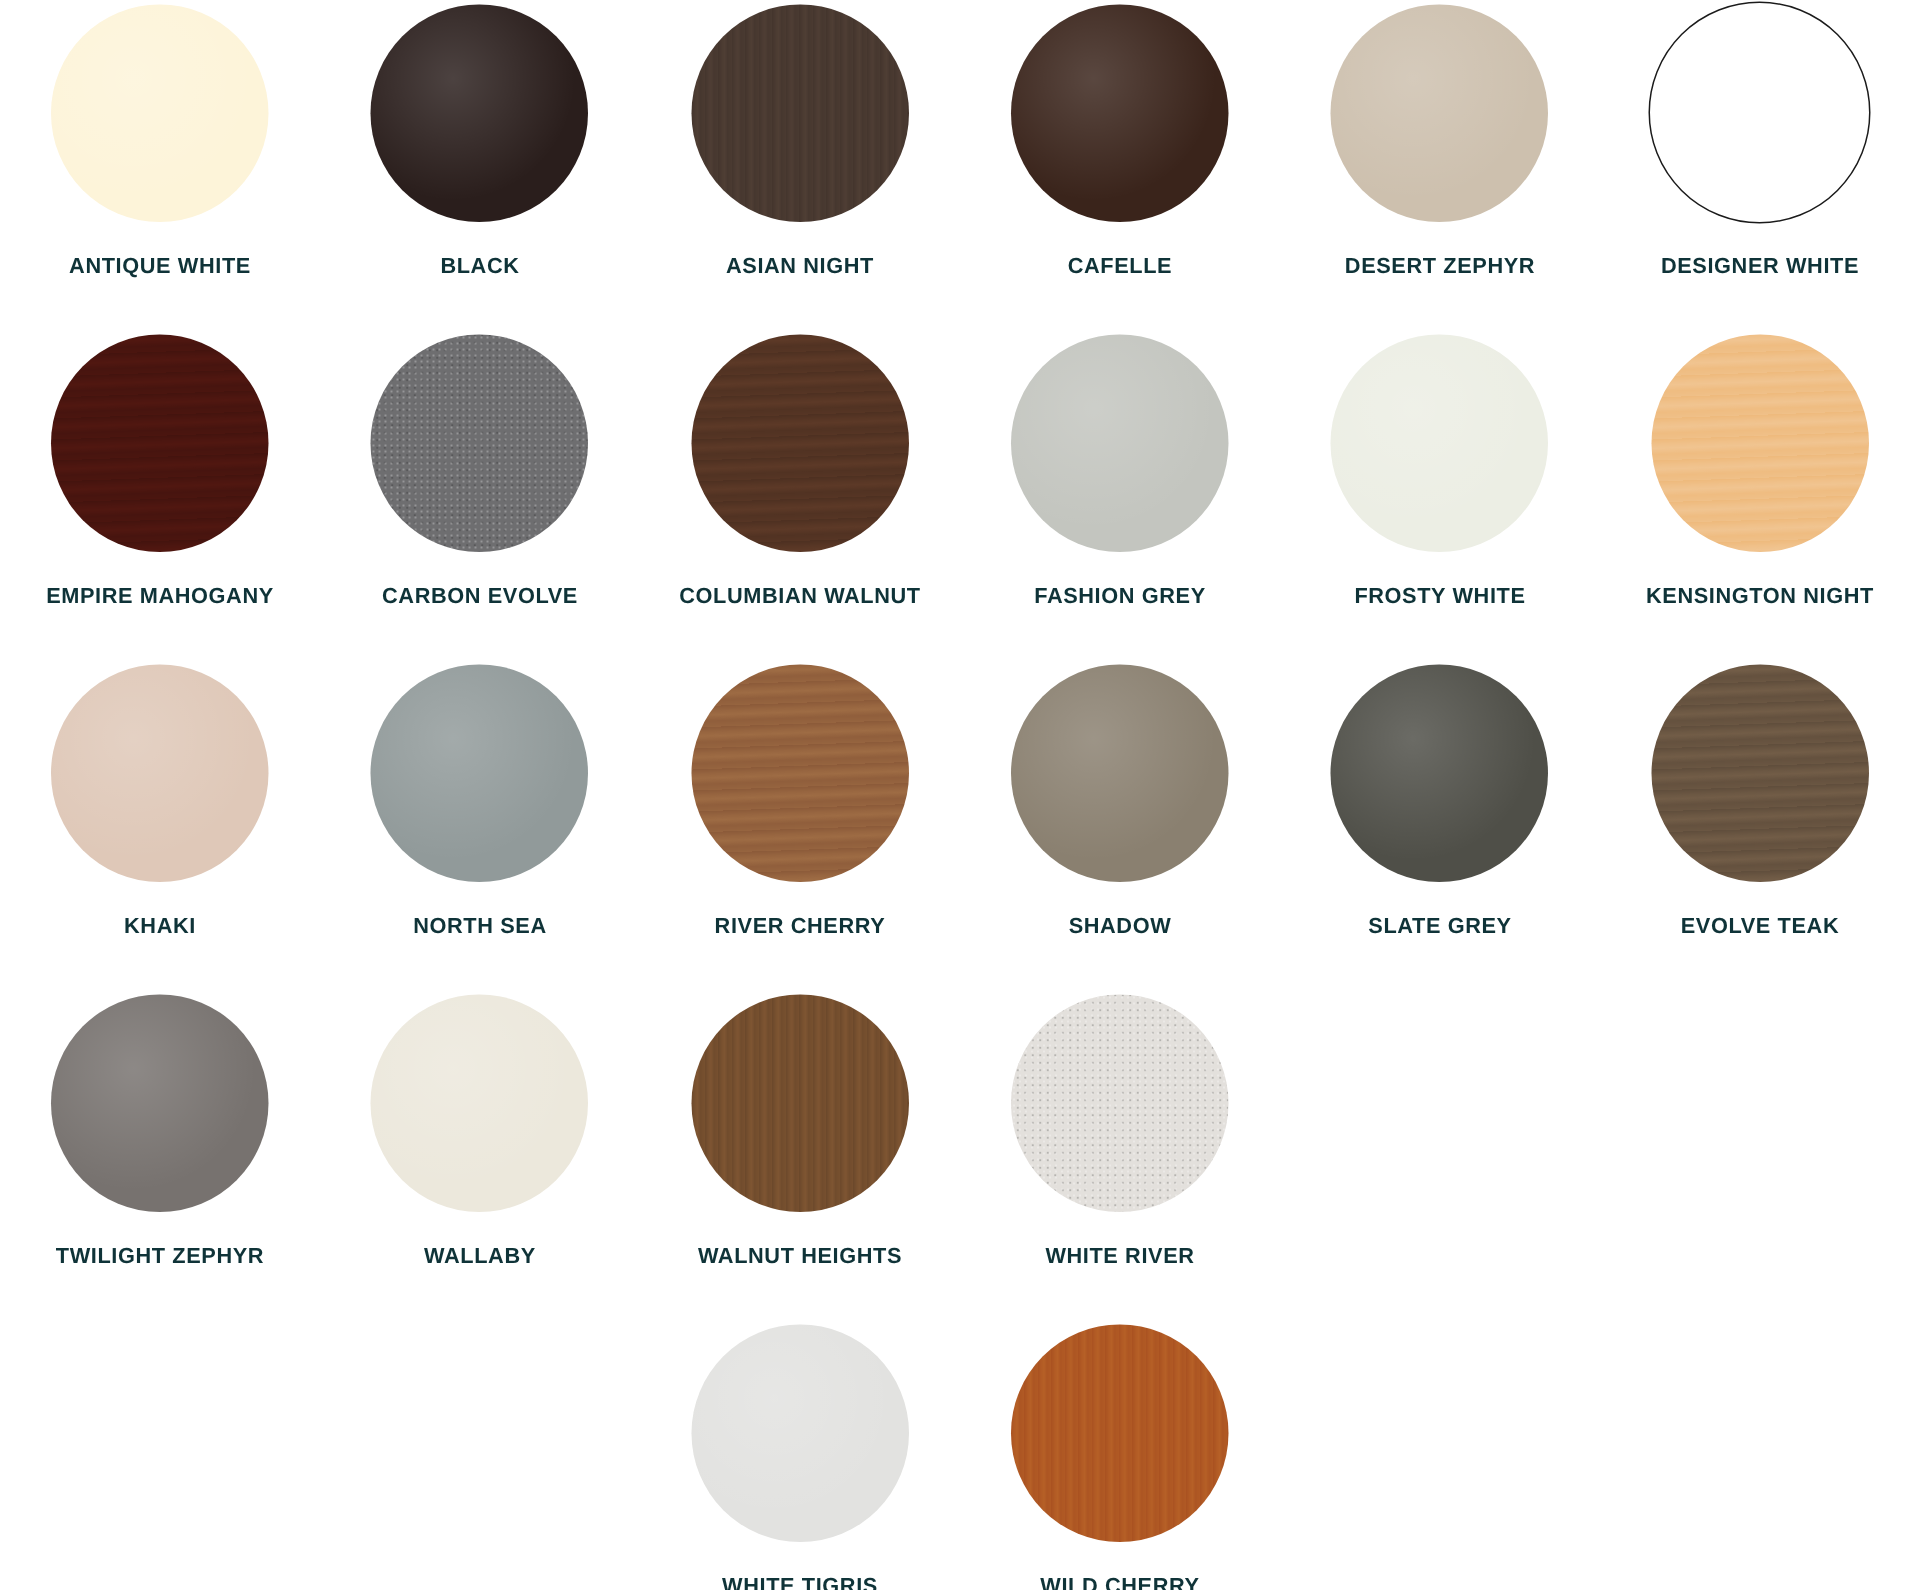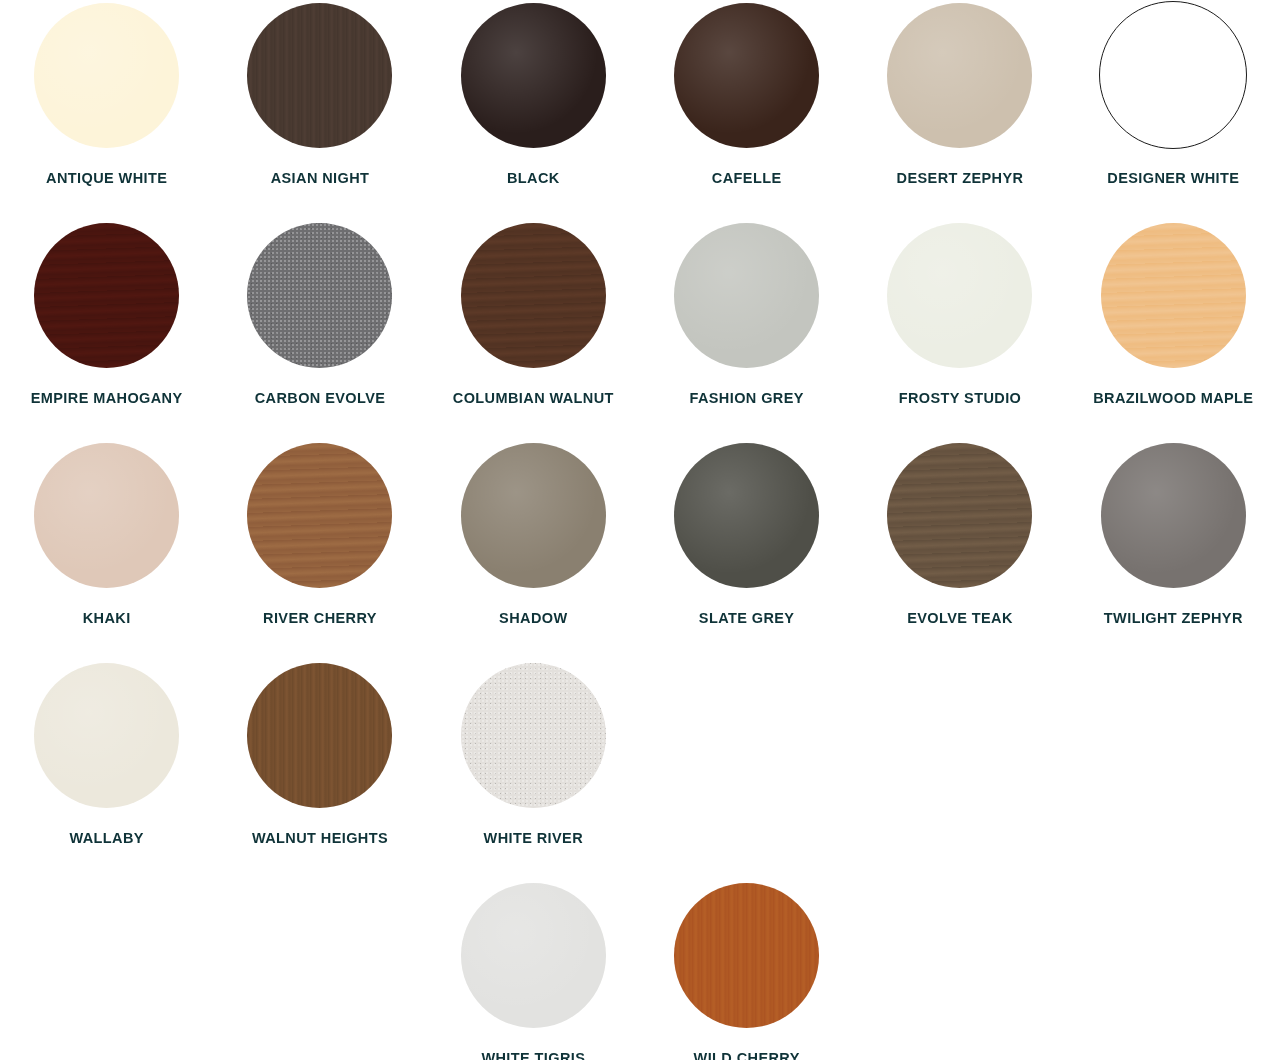--- a/index.html
+++ b/index.html
@@ -129,32 +129,32 @@
 
 <div class="swatch-grid">
     <div class="swatch-cell">
       <div class="swatch-disc-wrap">
         <div class="swatch-disc sheen" title="ANTIQUE WHITE" style="background: rgb(253, 244, 217);"></div>
       </div>
       <div class="swatch-label">ANTIQUE WHITE</div>
     </div>
     <div class="swatch-cell">
       <div class="swatch-disc-wrap">
+        <div class="swatch-disc sheen" title="BLACK" style="background: rgb(42, 30, 28);"></div>
+      </div>
+      <div class="swatch-label">BLACK</div>
+    </div>
+    <div class="swatch-cell">
+      <div class="swatch-disc-wrap">
         <div class="swatch-disc grain-v" title="ASIAN NIGHT" style="background: rgb(74, 58, 49);"></div>
       </div>
       <div class="swatch-label">ASIAN NIGHT</div>
     </div>
     <div class="swatch-cell">
       <div class="swatch-disc-wrap">
-        <div class="swatch-disc sheen" title="BLACK" style="background: rgb(42, 30, 28);"></div>
-      </div>
-      <div class="swatch-label">BLACK</div>
-    </div>
-    <div class="swatch-cell">
-      <div class="swatch-disc-wrap">
         <div class="swatch-disc sheen" title="CAFELLE" style="background: rgb(58, 36, 27);"></div>
       </div>
       <div class="swatch-label">CAFELLE</div>
     </div>
     <div class="swatch-cell">
       <div class="swatch-disc-wrap">
         <div class="swatch-disc sheen" title="DESERT ZEPHYR" style="background: rgb(205, 192, 174);"></div>
       </div>
       <div class="swatch-label">DESERT ZEPHYR</div>
     </div>
@@ -185,36 +185,42 @@
     <div class="swatch-cell">
       <div class="swatch-disc-wrap">
         <div class="swatch-disc sheen" title="FASHION GREY" style="background: rgb(195, 197, 191);"></div>
       </div>
       <div class="swatch-label">FASHION GREY</div>
     </div>
     <div class="swatch-cell">
       <div class="swatch-disc-wrap">
         <div class="swatch-disc sheen" title="FROSTY WHITE" style="background: rgb(236, 238, 228);"></div>
       </div>
-      <div class="swatch-label">FROSTY STUDIO</div>
+      <div class="swatch-label">FROSTY WHITE</div>
     </div>
     <div class="swatch-cell">
       <div class="swatch-disc-wrap">
         <div class="swatch-disc grain-h" title="KENSINGTON MAPLE" style="background: rgb(240, 192, 136);"></div>
       </div>
-      <div class="swatch-label">BRAZILWOOD MAPLE</div>
+      <div class="swatch-label">KENSINGTON NIGHT</div>
     </div>
     <div class="swatch-cell">
       <div class="swatch-disc-wrap">
         <div class="swatch-disc sheen" title="KHAKI" style="background: rgb(223, 200, 184);"></div>
       </div>
       <div class="swatch-label">KHAKI</div>
     </div>
     <div class="swatch-cell">
       <div class="swatch-disc-wrap">
+        <div class="swatch-disc sheen" title="NORTH SEA" style="background: rgb(145, 154, 154);"></div>
+      </div>
+      <div class="swatch-label">NORTH SEA</div>
+    </div>
+    <div class="swatch-cell">
+      <div class="swatch-disc-wrap">
         <div class="swatch-disc grain-h" title="RIVER CHERRY" style="background: rgb(150, 100, 63);"></div>
       </div>
       <div class="swatch-label">RIVER CHERRY</div>
     </div>
     <div class="swatch-cell">
       <div class="swatch-disc-wrap">
         <div class="swatch-disc sheen" title="SHADOW" style="background: rgb(138, 128, 112);"></div>
       </div>
       <div class="swatch-label">SHADOW</div>
     </div>

